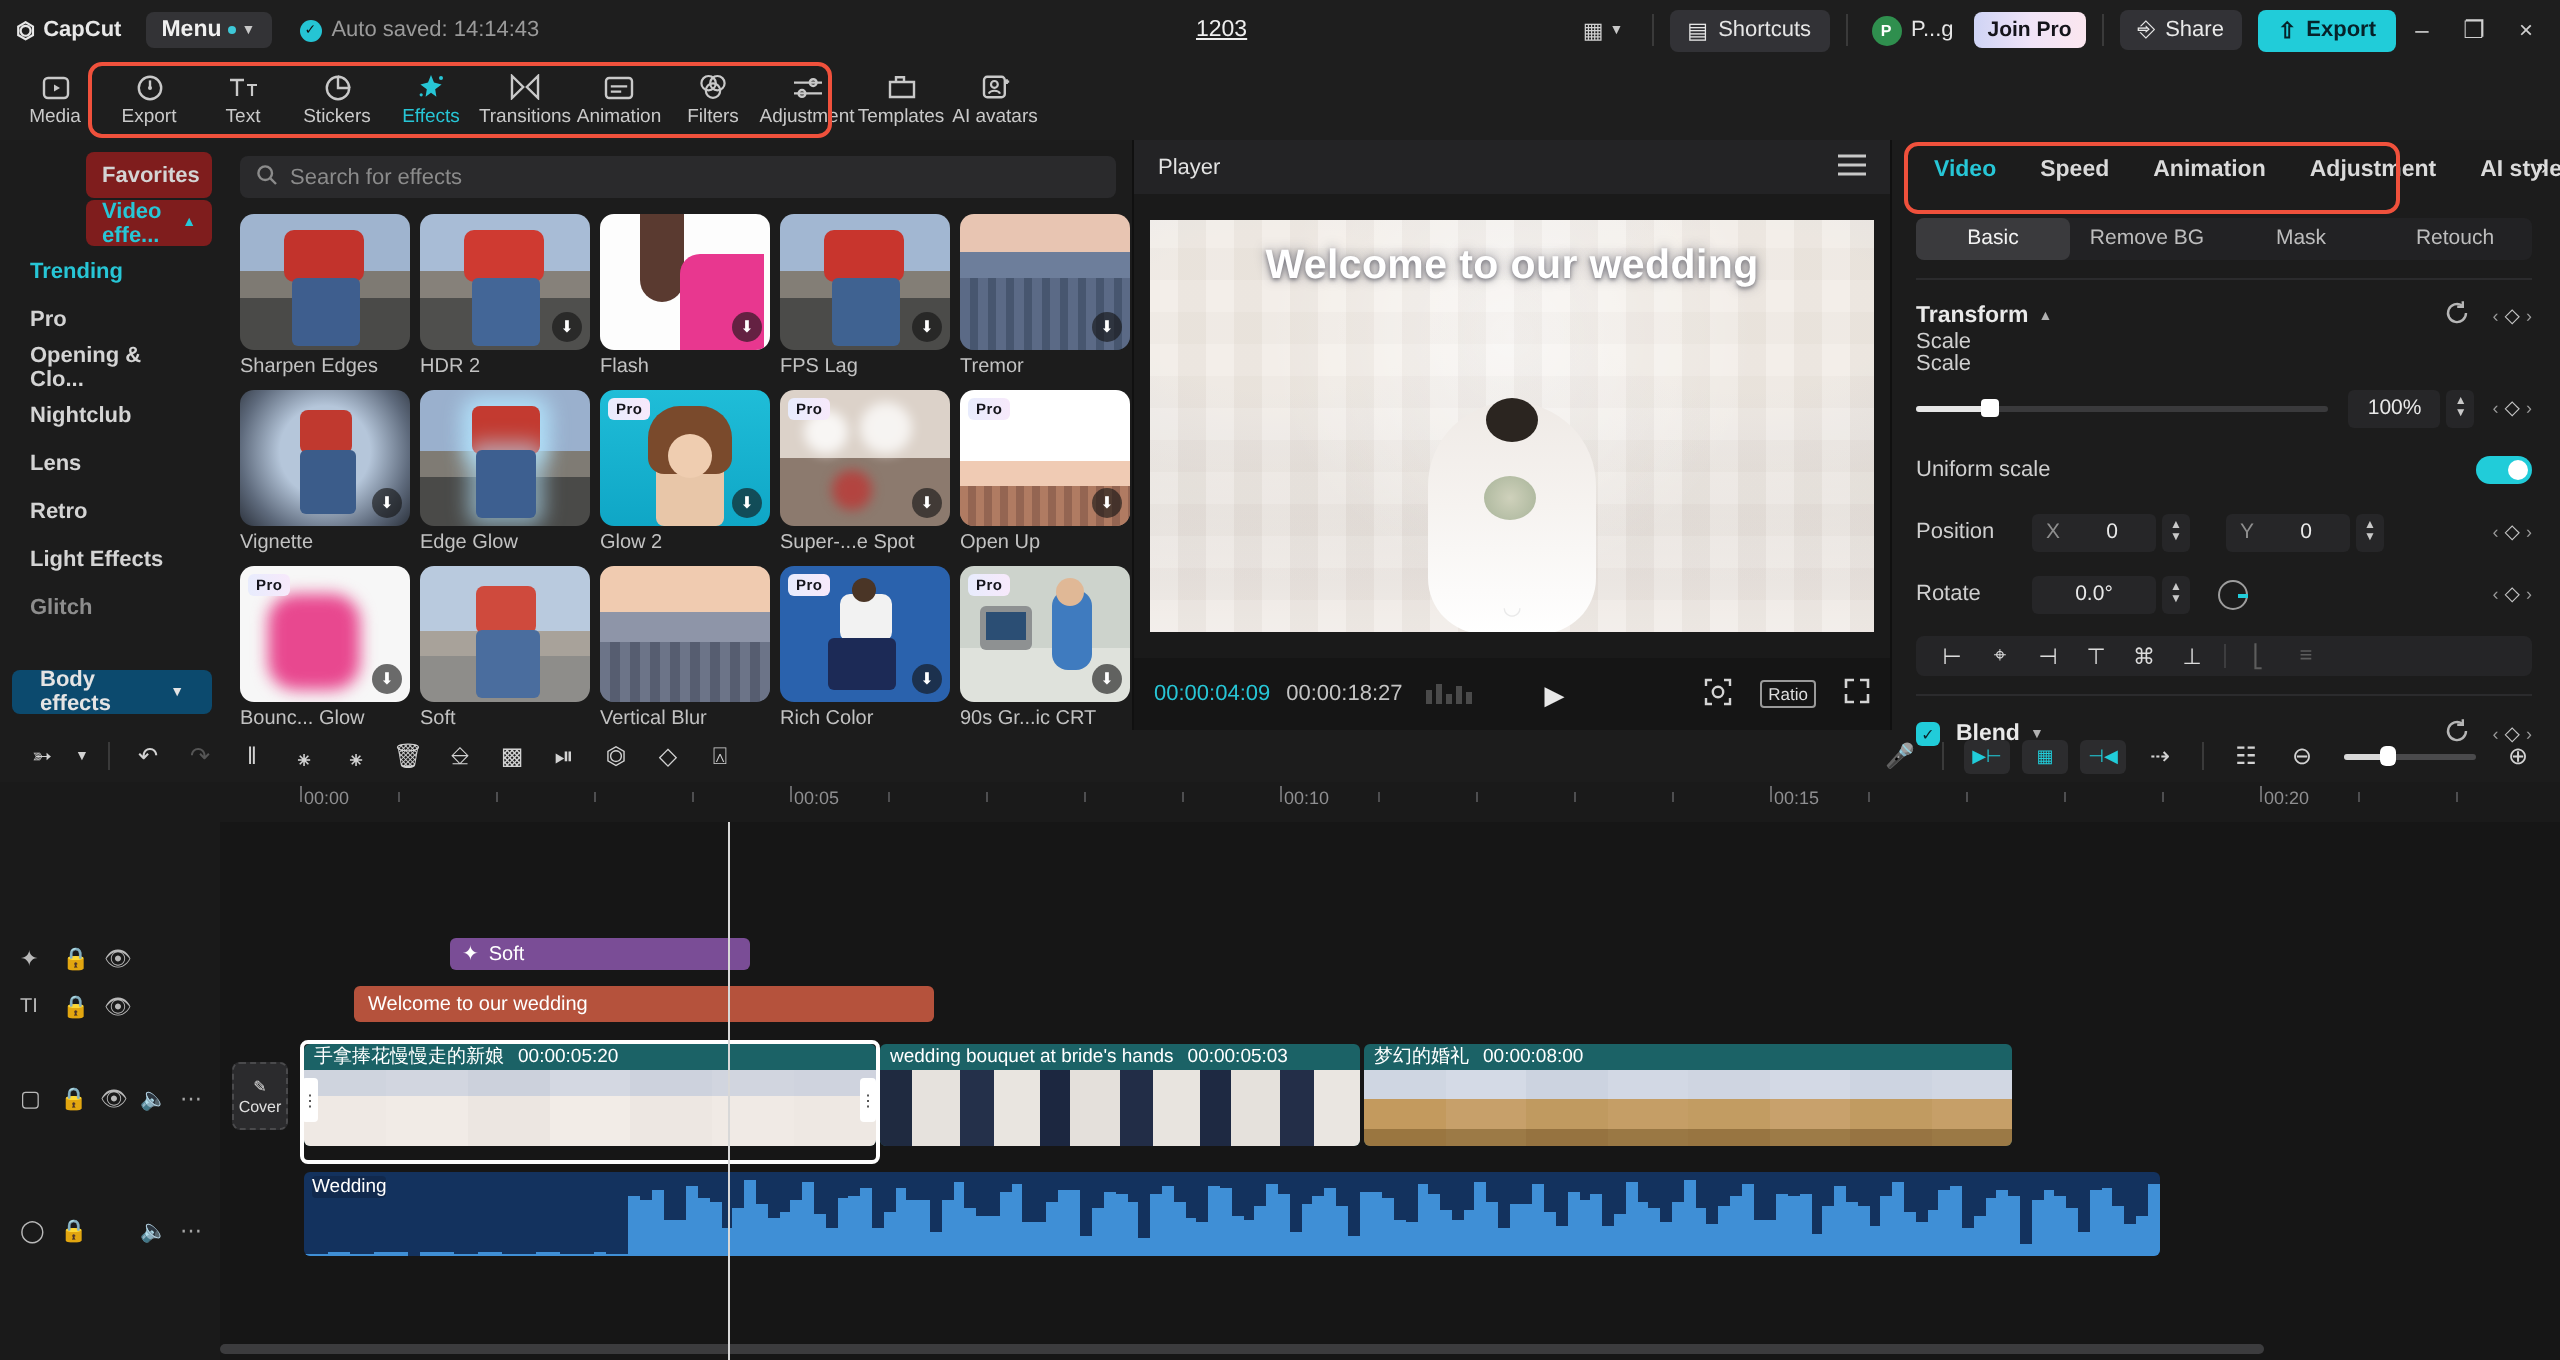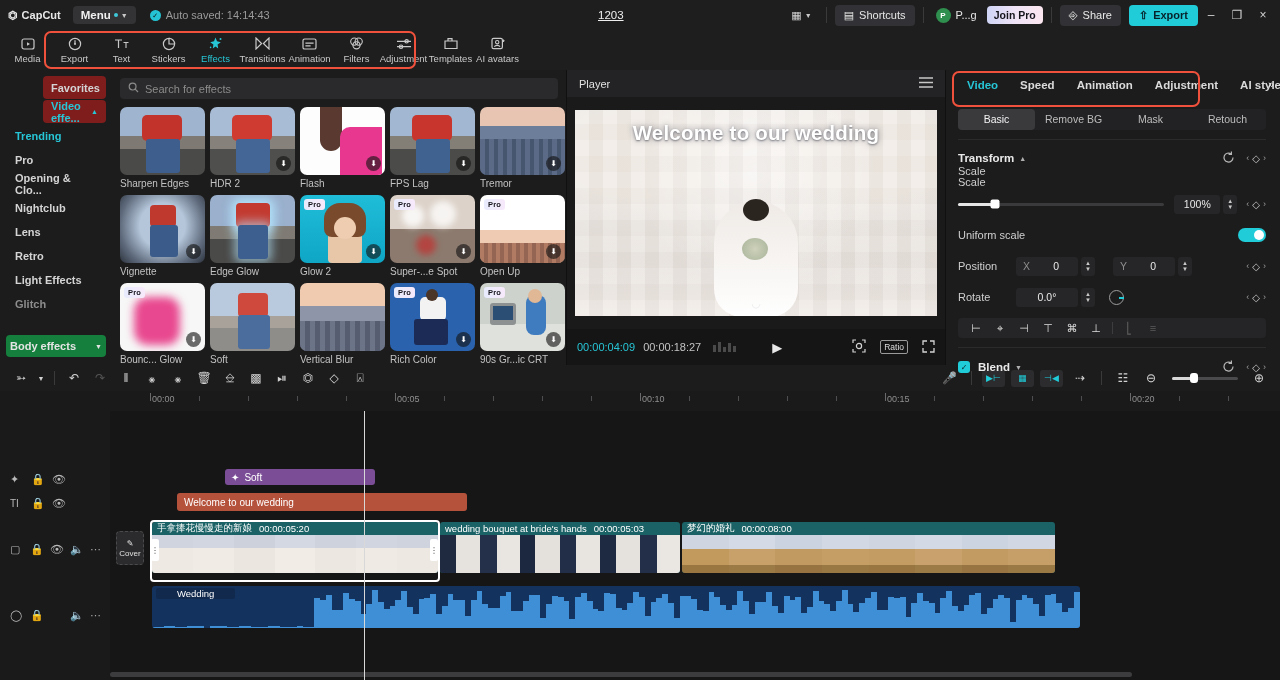--- a/index.html
+++ b/index.html
@@ -45,21 +45,21 @@
   .bodyrow { flex:none; height:295px; display:flex; }
 
   
   .leftnav { width:112px; background:#1c1c1c; padding:6px 6px 0 6px; display:flex; flex-direction:column; gap:1px; position:relative; }
   .nav-item { height:23px; display:flex; align-items:center; padding:0 8px; border-radius:4px; font-size:11px; color:#d4d4d4; cursor:pointer; font-weight:bold; }
   .nav-item.sub { font-weight:bold; padding-left:9px; }
   .nav-item.sel-box { background:#7f1d1d;margin-left:37px; }
   .nav-item.teal { color:#27c6d6; }
   .nav-item.dim { color:#8d8d8d; }
   .nav-item .sp { margin-left:auto; font-size:7px; }
-  .bodyfx { position:absolute; left:6px; bottom:8px; width:100px; height:22px; background:#15803d; border-radius:4px; display:flex; align-items:center; padding:0 4px; font-size:11px; font-weight:bold; color:#e4e4e4; cursor:pointer; }
+  .bodyfx { position:absolute; left:6px; bottom:8px; width:100px; height:22px; background:#0c4a6e; border-radius:4px; display:flex; align-items:center; padding:0 14px; font-size:11px; font-weight:bold; color:#e4e4e4; cursor:pointer; }
   .bodyfx .sp { margin-left:auto; font-size:7px; }
 
   
   .fxpanel { width:454px; background:#1c1c1c; padding:8px 8px 0 8px; display:flex; flex-direction:column; }
   .searchbar { height:22px; background:#2a2a2c; border-radius:4px; display:flex; align-items:center; gap:6px; padding:0 8px; color:#8b8b8b; font-size:11px; cursor:text; }
   .grid { margin-top:8px; display:grid; grid-template-columns:repeat(5,85px); gap:6px 5px; }
   .cell { width:85px; cursor:pointer; }
   .thumb { width:85px; height:68px; border-radius:7px; position:relative; overflow:hidden; background:#444; }
   .thumb .dl { position:absolute; right:4px; bottom:4px; width:15px; height:15px; border-radius:50%; background:rgba(20,20,20,.62); display:flex; align-items:center; justify-content:center; font-size:8px; color:#fff; }
   .pro { position:absolute; left:4px; top:4px; background:linear-gradient(90deg,#e8ecfd,#f7e9fb); color:#15151c; font-size:7.5px; font-weight:bold; padding:1px 4px; border-radius:3px; letter-spacing:.2px; }
@@ -161,21 +161,21 @@
   .clip { position:absolute; border-radius:3px; overflow:hidden; cursor:pointer; }
   .clip-fx { background:#7a4d96; height:16px; display:flex; align-items:center; gap:5px; padding:0 6px; color:#fff; font-size:10px; border-radius:3px; }
   .clip-text { background:#b5523c; height:18px; display:flex; align-items:center; padding:0 7px; color:#fff; font-size:10px; border-radius:3px; }
   .clip-vid { background:#1b6266; border-radius:3px; }
   .clip-vid .vlabel { height:13px; display:flex; align-items:center; gap:7px; padding:0 5px; color:#fff; font-size:9.5px; white-space:nowrap; overflow:hidden; }
   .clip-vid .strip { height:38px; display:flex; overflow:hidden; }
   .clip-vid .strip span { flex:1; display:block; }
   .selected-ring { position:absolute; border:2px solid #ffffff; border-radius:4px; pointer-events:none; z-index:3; }
   .handle { position:absolute; width:8px; height:22px; background:#fff; border-radius:2px; display:flex; align-items:center; justify-content:center; color:#333; font-size:8px; z-index:4; }
   .clip-audio { background:#13325e; border-radius:3px; overflow:hidden; position:relative; }
-  .clip-audio .alabel { position:absolute; left:4px; top:2px; font-size:9.5px; color:#fff; background:rgba(18,40,74,.85); padding:0 21px; border-radius:2px; z-index:2; }
+  .clip-audio .alabel { position:absolute; left:4px; top:2px; font-size:9.5px; color:#fff; background:rgba(18,40,74,.85); padding:0 0; border-radius:2px; z-index:2; }
   .wave { position:absolute; left:0; bottom:0; width:100%; height:100%; display:flex; align-items:flex-end; }
   .wave span { flex:1; background:#3f8fd6; display:block; }
   .playhead { position:absolute; top:0; width:1px; background:#d8d8d8; z-index:6; }
   .hscroll { position:absolute; left:110px; bottom:3px; height:5px; background:#3c3c3e; border-radius:3px; z-index:5; }
 </style>
 </head>
 <body>
 
 <div class="app">
 
@@ -862,21 +862,21 @@
       <div class="strip">
         <span style="background:linear-gradient(90deg,#1f2a40 0 40%,#e6e2dd 40% 100%)"></span>
         <span style="background:linear-gradient(90deg,#24304a 0 42%,#e9e5e0 42% 100%)"></span>
         <span style="background:linear-gradient(90deg,#1c2740 0 38%,#e4e0db 38% 100%)"></span>
         <span style="background:linear-gradient(90deg,#222d47 0 41%,#e8e4df 41% 100%)"></span>
         <span style="background:linear-gradient(90deg,#1e2942 0 39%,#e5e1dc 39% 100%)"></span>
         <span style="background:linear-gradient(90deg,#232e48 0 43%,#eae6e1 43% 100%)"></span>
       </div>
     </div>
 
-    <div class="clip clip-vid" style="left:682px; top:111px; width:373px">
+    <div class="clip clip-vid" style="left:682px; top:111px; width:324px">
       <div class="vlabel">
         <span>梦幻的婚礼</span>
         <span>00:00:08:00</span>
       </div>
       <div class="strip">
         <span style="background:linear-gradient(180deg,#cfd6e2 0 38%,#c39a5e 38% 78%,#9a7640 78% 100%)"></span>
         <span style="background:linear-gradient(180deg,#d4dae6 0 38%,#c7a06a 38% 78%,#9c7a46 78% 100%)"></span>
         <span style="background:linear-gradient(180deg,#ccd3e0 0 38%,#c09a60 38% 78%,#967340 78% 100%)"></span>
         <span style="background:linear-gradient(180deg,#d2d8e4 0 38%,#c59e66 38% 78%,#9a7844 78% 100%)"></span>
         <span style="background:linear-gradient(180deg,#cfd5e1 0 38%,#c29c62 38% 78%,#987541 78% 100%)"></span>

